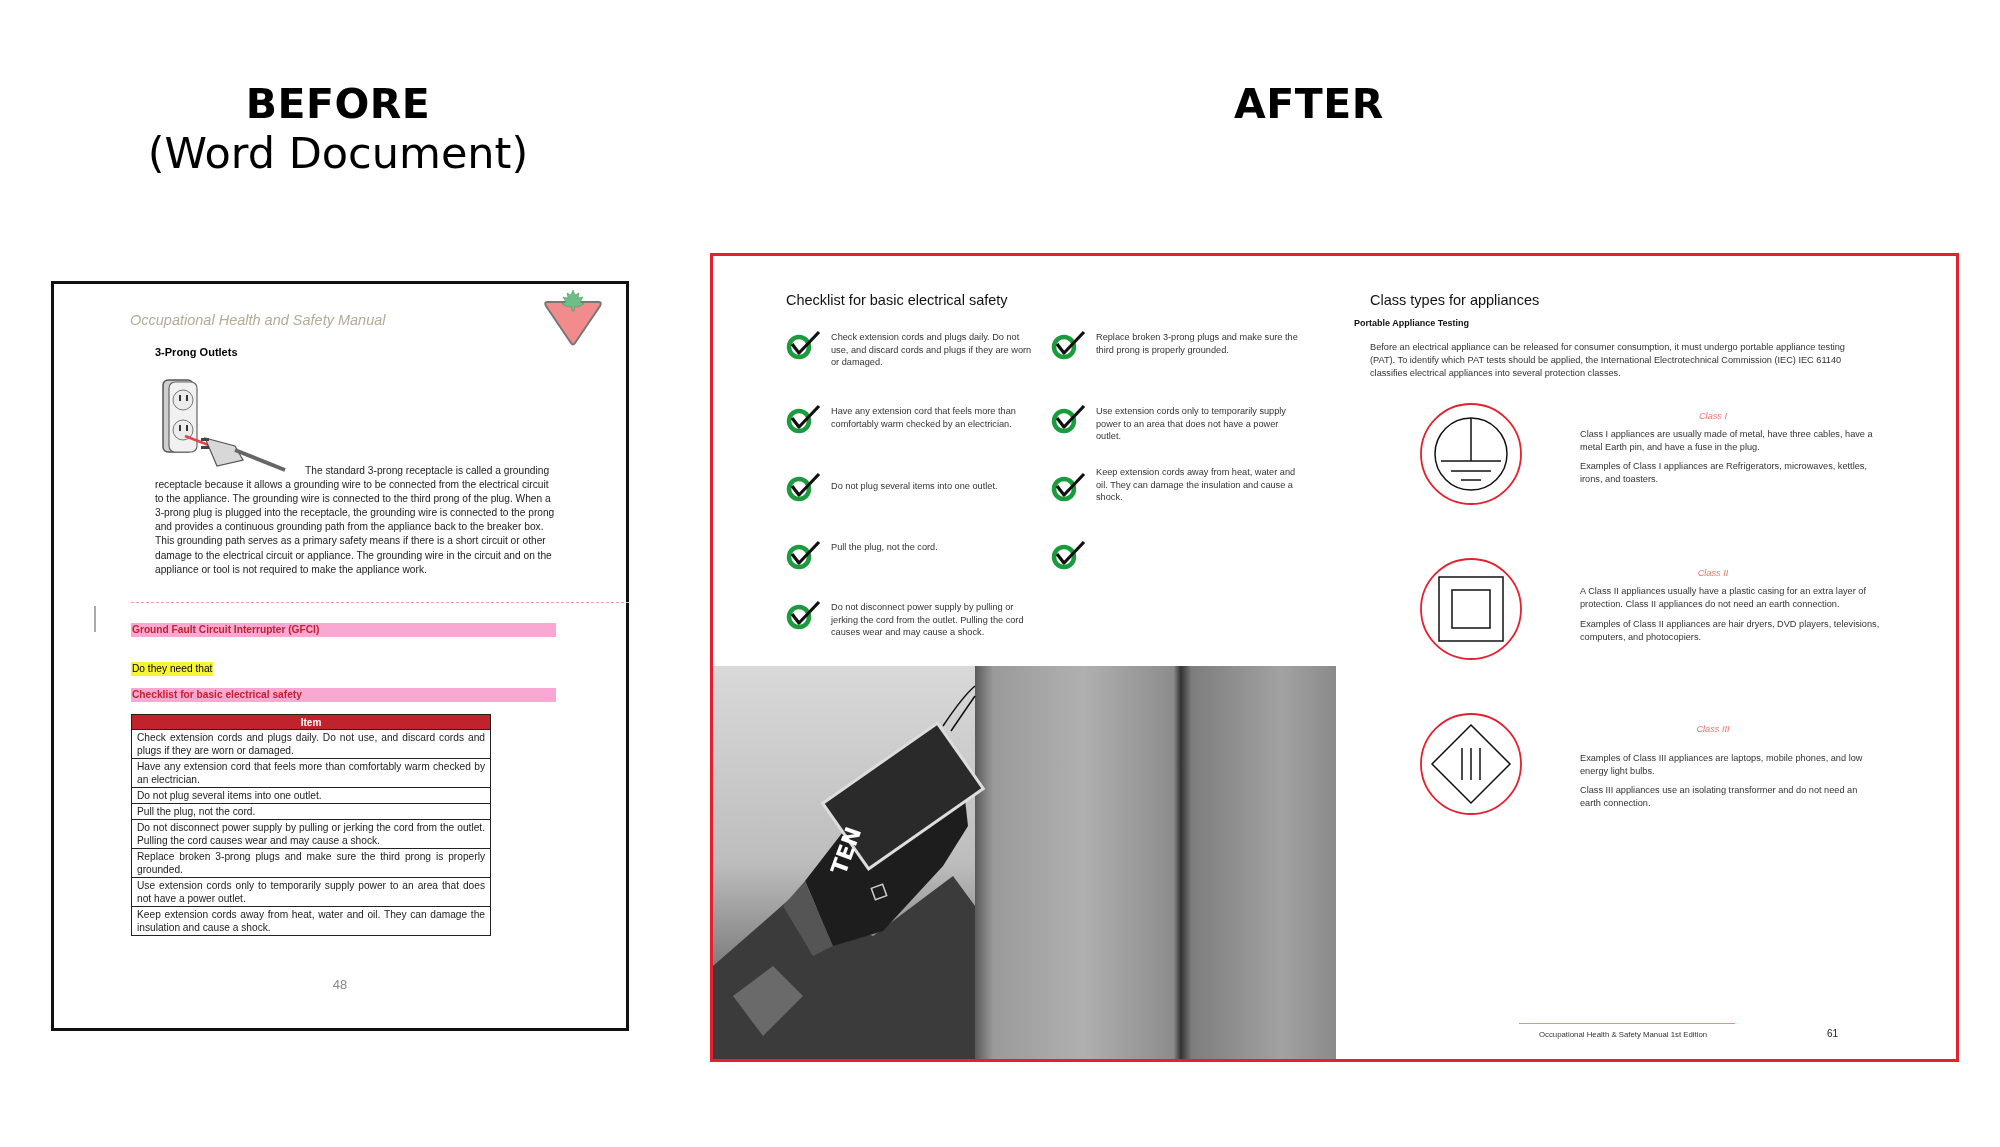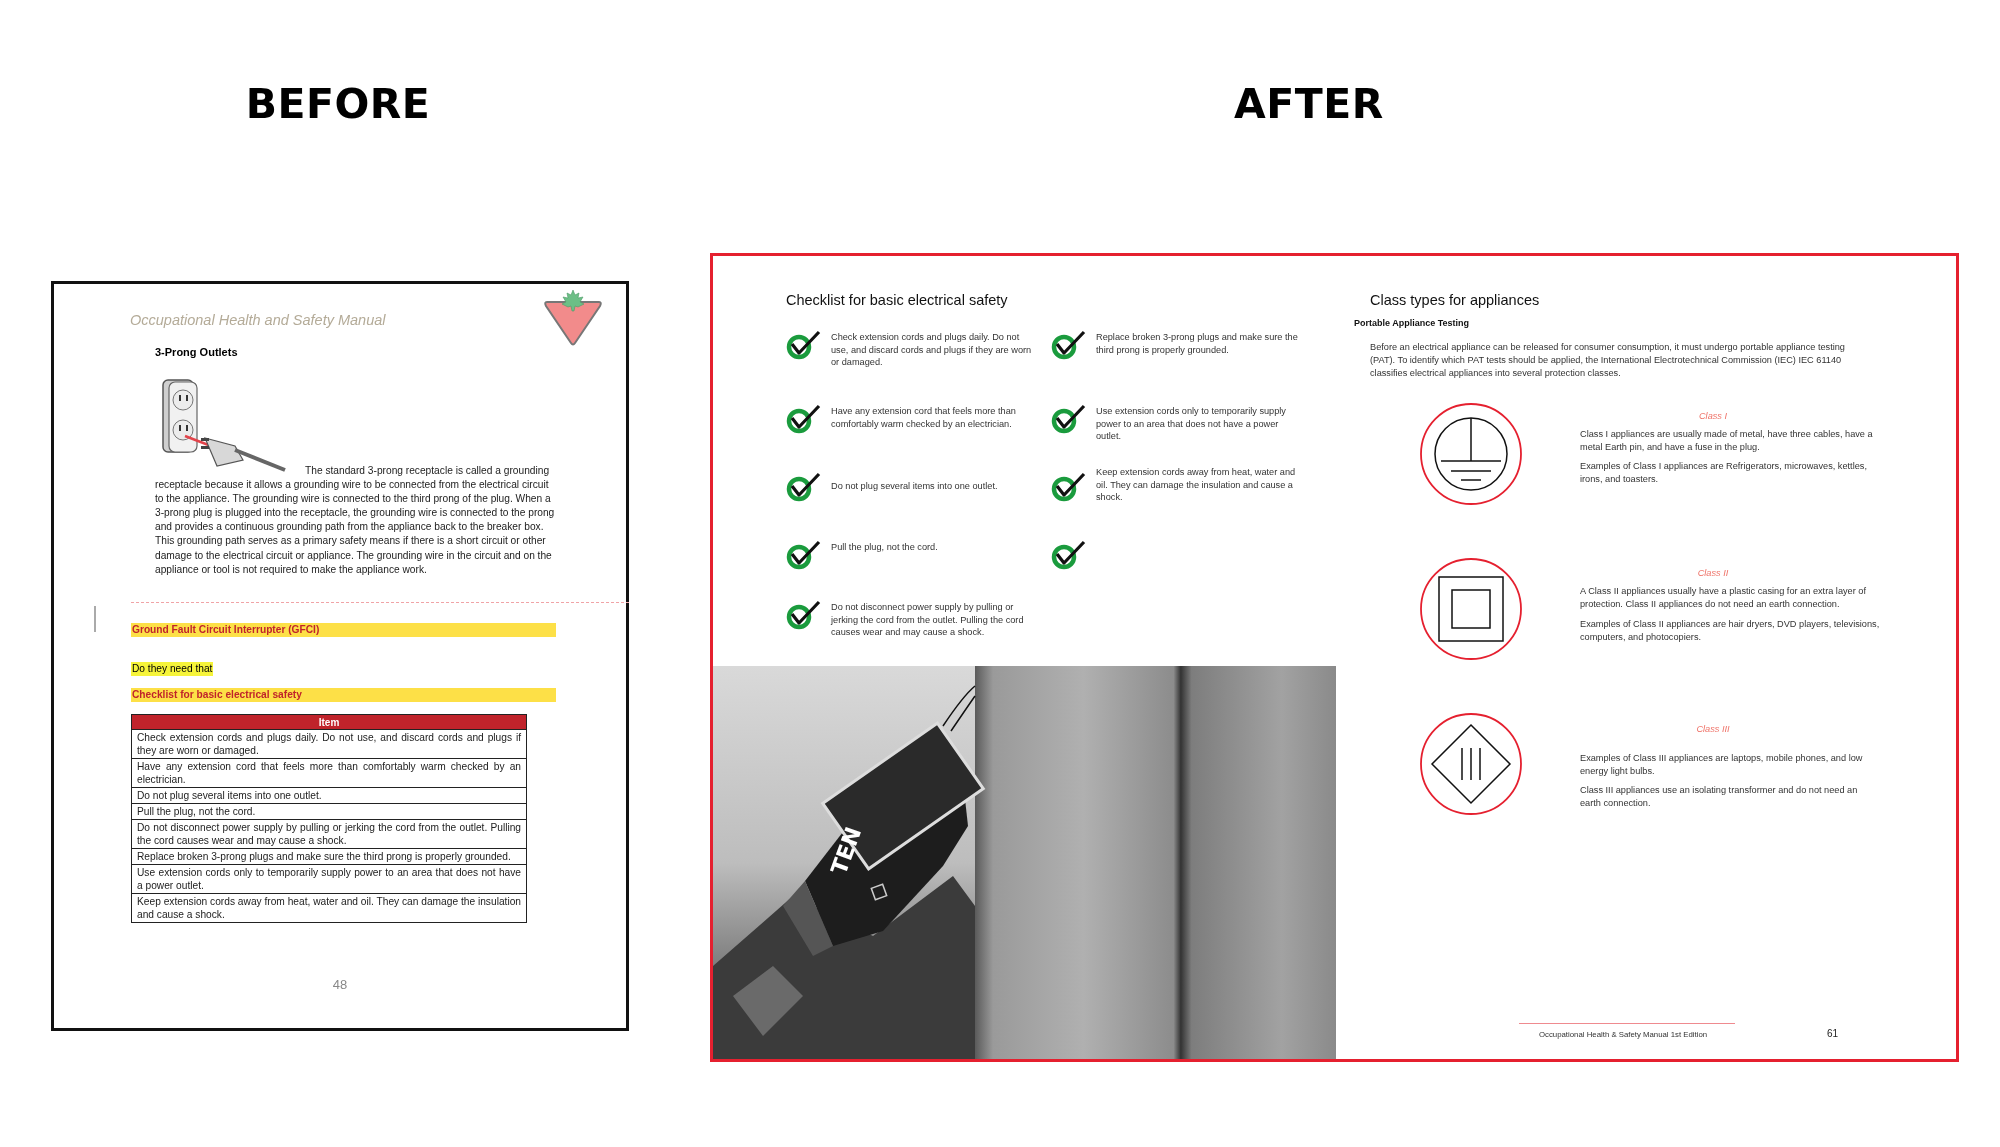--- a/index.html
+++ b/index.html
@@ -15,23 +15,23 @@
     
     #word-page { position: absolute; left: 51px; top: 281px; width: 578px; height: 750px; border: 3px solid #111; background: #fff; }
     #word-page .header-title { position: absolute; left: 76px; top: 28px; font-style: italic; font-size: 14.5px; color: #b4ab98; }
     #word-page .logo { position: absolute; left: 488px; top: 4px; width: 62px; height: 58px; }
     #word-page .section-title { position: absolute; left: 101px; top: 62px; font-weight: bold; font-size: 11px; }
     #word-page .outlet-img { position: absolute; left: 101px; top: 92px; width: 135px; height: 100px; }
     #word-page .body-text { position: absolute; left: 101px; top: 180px; width: 400px; font-size: 10.2px; line-height: 14.1px; color: #222; }
     #word-page .body-text .indent { display: inline-block; width: 150px; }
     #word-page .page-break { position: absolute; left: 77px; top: 318px; width: 498px; border-top: 1.5px dashed #f0a3a6; }
     #word-page .cursor-mark { position: absolute; left: 40px; top: 322px; width: 2px; height: 26px; background: #aaa; }
-    #word-page .hl-pink { position: absolute; left: 77px; width: 425px; height: 14px; background: #fde047; color: #c0232b; font-weight: bold; font-size: 10.2px; line-height: 14px; padding-left: 1px; }
+    #word-page .hl-pink { position: absolute; left: 77px; width: 425px; height: 14px; background: #f9a8d4; color: #c0232b; font-weight: bold; font-size: 10.2px; line-height: 14px; padding-left: 1px; }
     #word-page .hl-yellow { position: absolute; left: 77px; top: 378px; background: #f6f43a; font-size: 10.2px; line-height: 14px; padding: 0 1px; }
-    #word-page table { position: absolute; left: 77px; top: 430px; width: 396px; border-collapse: collapse; font-size: 10.2px; line-height: 13px; color: #222; }
+    #word-page table { position: absolute; left: 77px; top: 430px; width: 360px; border-collapse: collapse; font-size: 10.2px; line-height: 13px; color: #222; }
     #word-page th { background: #c0232b; color: #fff; font-weight: bold; border: 1.5px solid #222; height: 15px; font-size: 10px; }
     #word-page td { border: 1.5px solid #222; padding: 1px 5px 1px 5px; text-align: justify; }
     #word-page .page-number { position: absolute; left: 0; width: 100%; top: 693px; text-align: center; font-size: 13px; color: #888; }
 
     
     #spread { position: absolute; left: 710px; top: 253px; width: 1249px; height: 809px; border: 3px solid #e5202f; background: #fff; overflow: hidden; }
     .idx-heading { position: absolute; font-size: 14.5px; color: #111; }
     #check-heading { left: 73px; top: 36px; }
     .check-item { position: absolute; display: flex; align-items: flex-start; }
     .check-icon { width: 36px; height: 32px; flex: 0 0 36px; margin-right: 9px; margin-top: -2px; }
@@ -49,20 +49,21 @@
 
     #footer-rule { position: absolute; left: 806px; top: 767px; width: 216px; border-top: 1px solid #ef8a8f; }
     #footer-text { position: absolute; left: 826px; top: 774px; font-size: 7.8px; color: #333; }
     #footer-page { position: absolute; left: 1114px; top: 772px; font-size: 10px; color: #222; }
   </style>
 </head>
 <body>
 
 <div id="cap-before" class="caption">
   <span class="big">BEFORE</span>
+  <span class="sub">(Word Document)</span>
 </div>
 <div id="cap-after" class="caption">
   <span class="big">AFTER</span>
 </div>
 
 <div id="word-page">
   <div class="header-title">Occupational Health and Safety Manual</div>
   <svg class="logo" viewBox="0 0 62 58">
     <path d="M5 14 L57 14 Q60 14 58 18 L33 55 Q31 58 29 55 L4 18 Q2 14 5 14 Z" fill="#f28b8b" stroke="#777" stroke-width="2"></path>
     <path d="M31 2 L33 7 L37 5 L36 10 L41 9 L38 14 L42 16 L36 19 L33 18 L32 23 L30 23 L29 18 L26 19 L20 16 L24 14 L21 9 L26 10 L25 5 L29 7 Z" fill="#6cbf86" stroke="#4c9a66" stroke-width="0.6"></path>

